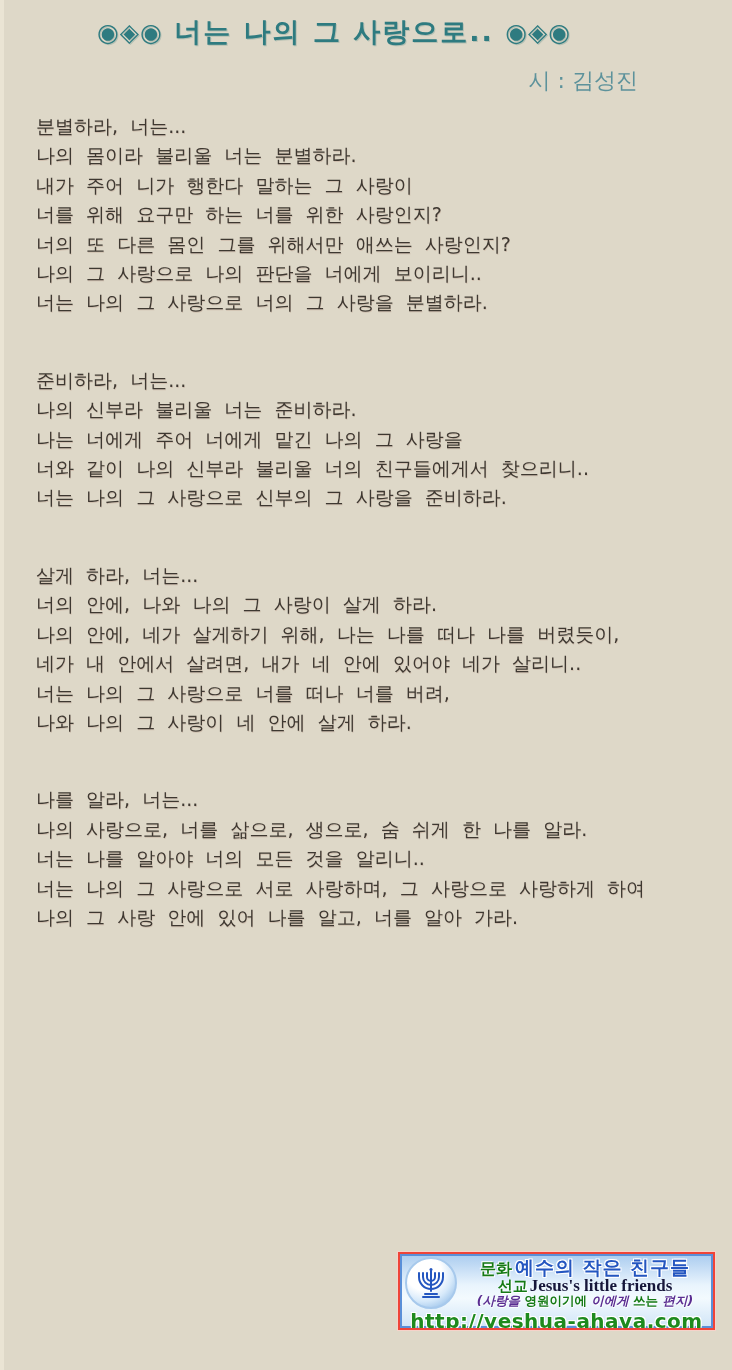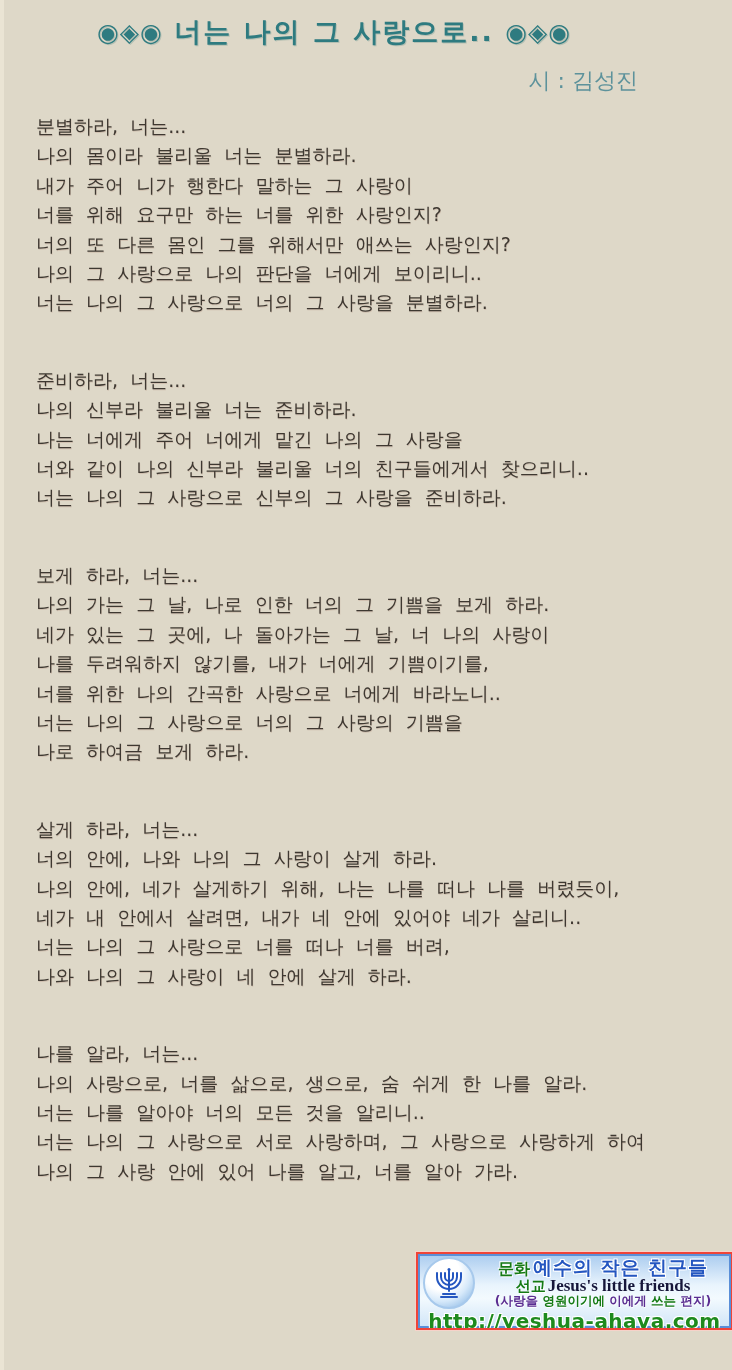--- a/index.html
+++ b/index.html
@@ -38,21 +38,21 @@
     line-height:29.4px;
     color:#3e3831;
     word-spacing:0.32em;
     text-shadow: 0.5px 0.5px 0 rgba(150,90,70,0.18);
   }
   .stanza { margin:0 0 48px 0; }
   .line { margin:0; padding:0; }
 
   
   .banner {
-    position:absolute; left:416px; top:1252px;
+    position:absolute; left:398px; top:1252px;
     width:317px; height:78px;
     box-sizing:border-box;
     border:2px solid var(--banner-red, #ef4438);
     box-shadow: 0 0 0 1px #f6d2c9, inset 0 0 0 2px #5a8fd8;
     background: linear-gradient(180deg, #a9cbef 0%, #e9f4fd 42%, #f3fafe 60%, #cfe4f7 100%);
     display:flex; flex-direction:column;
     overflow:hidden;
   }
   .banner-top {
     flex:1;
@@ -88,21 +88,21 @@
     white-space:nowrap;
   }
   .b-line2 .badge {
     font-family:Liberation Mono, monospace;
     color: var(--banner-green, #157a15);
     font-size:15px;
     text-shadow: 1px 1px 0 #ffffff;
     margin-right:2px;
   }
   .b-line3 { font-size:12.5px; font-weight:bold; white-space:nowrap; letter-spacing:0; }
-  .part-purple { color: var(--banner-purple, #5a2d91); text-shadow: 0.5px 0.5px 0 #fff; }
+  .part-purple { color: var(--banner-purple, #5a2d91); text-shadow: 0.5px 0.5px 0 #fff; font-style: italic; }
   .part-green  { color: var(--banner-green, #157a15); text-shadow: 0.5px 0.5px 0 #fff; }
   .banner-url {
     flex:0 0 auto;
     text-align:center;
     font-size:20px; font-weight:bold;
     letter-spacing:0.5px;
     color: var(--url-green, #1e8a1e);
     text-shadow: 1px 1px 0 #ffffff, -1px -1px 0 #ffffff, 1px -1px 0 #ffffff, -1px 1px 0 #ffffff;
     padding-bottom:2px;
   }
@@ -130,29 +130,20 @@
         <p class="line">너의 또 다른 몸인 그를 위해서만 애쓰는 사랑인지?</p>
         <p class="line">나의 그 사랑으로 나의 판단을 너에게 보이리니..</p>
         <p class="line">너는 나의 그 사랑으로 너의 그 사랑을 분별하라.</p>
       </div>
       <div class="stanza">
         <p class="line">준비하라, 너는...</p>
         <p class="line">나의 신부라 불리울 너는 준비하라.</p>
         <p class="line">나는 너에게 주어 너에게 맡긴 나의 그 사랑을</p>
         <p class="line">너와 같이 나의 신부라 불리울 너의 친구들에게서 찾으리니..</p>
         <p class="line">너는 나의 그 사랑으로 신부의 그 사랑을 준비하라.</p>
-      </div>
-      <div class="stanza">
-        <p class="line">보게 하라, 너는...</p>
-        <p class="line">나의 가는 그 날, 나로 인한 너의 그 기쁨을 보게 하라.</p>
-        <p class="line">네가 있는 그 곳에, 나 돌아가는 그 날, 너 나의 사랑이</p>
-        <p class="line">나를 두려워하지 않기를, 내가 너에게 기쁨이기를,</p>
-        <p class="line">너를 위한 나의 간곡한 사랑으로 너에게 바라노니..</p>
-        <p class="line">너는 나의 그 사랑으로 너의 그 사랑의 기쁨을</p>
-        <p class="line">나로 하여금 보게 하라.</p>
       </div>
       <div class="stanza">
         <p class="line">살게 하라, 너는...</p>
         <p class="line">너의 안에, 나와 나의 그 사랑이 살게 하라.</p>
         <p class="line">나의 안에, 네가 살게하기 위해, 나는 나를 떠나 나를 버렸듯이,</p>
         <p class="line">네가 내 안에서 살려면, 내가 네 안에 있어야 네가 살리니..</p>
         <p class="line">너는 나의 그 사랑으로 너를 떠나 너를 버려,</p>
         <p class="line">나와 나의 그 사랑이 네 안에 살게 하라.</p>
       </div>
       <div class="stanza">

